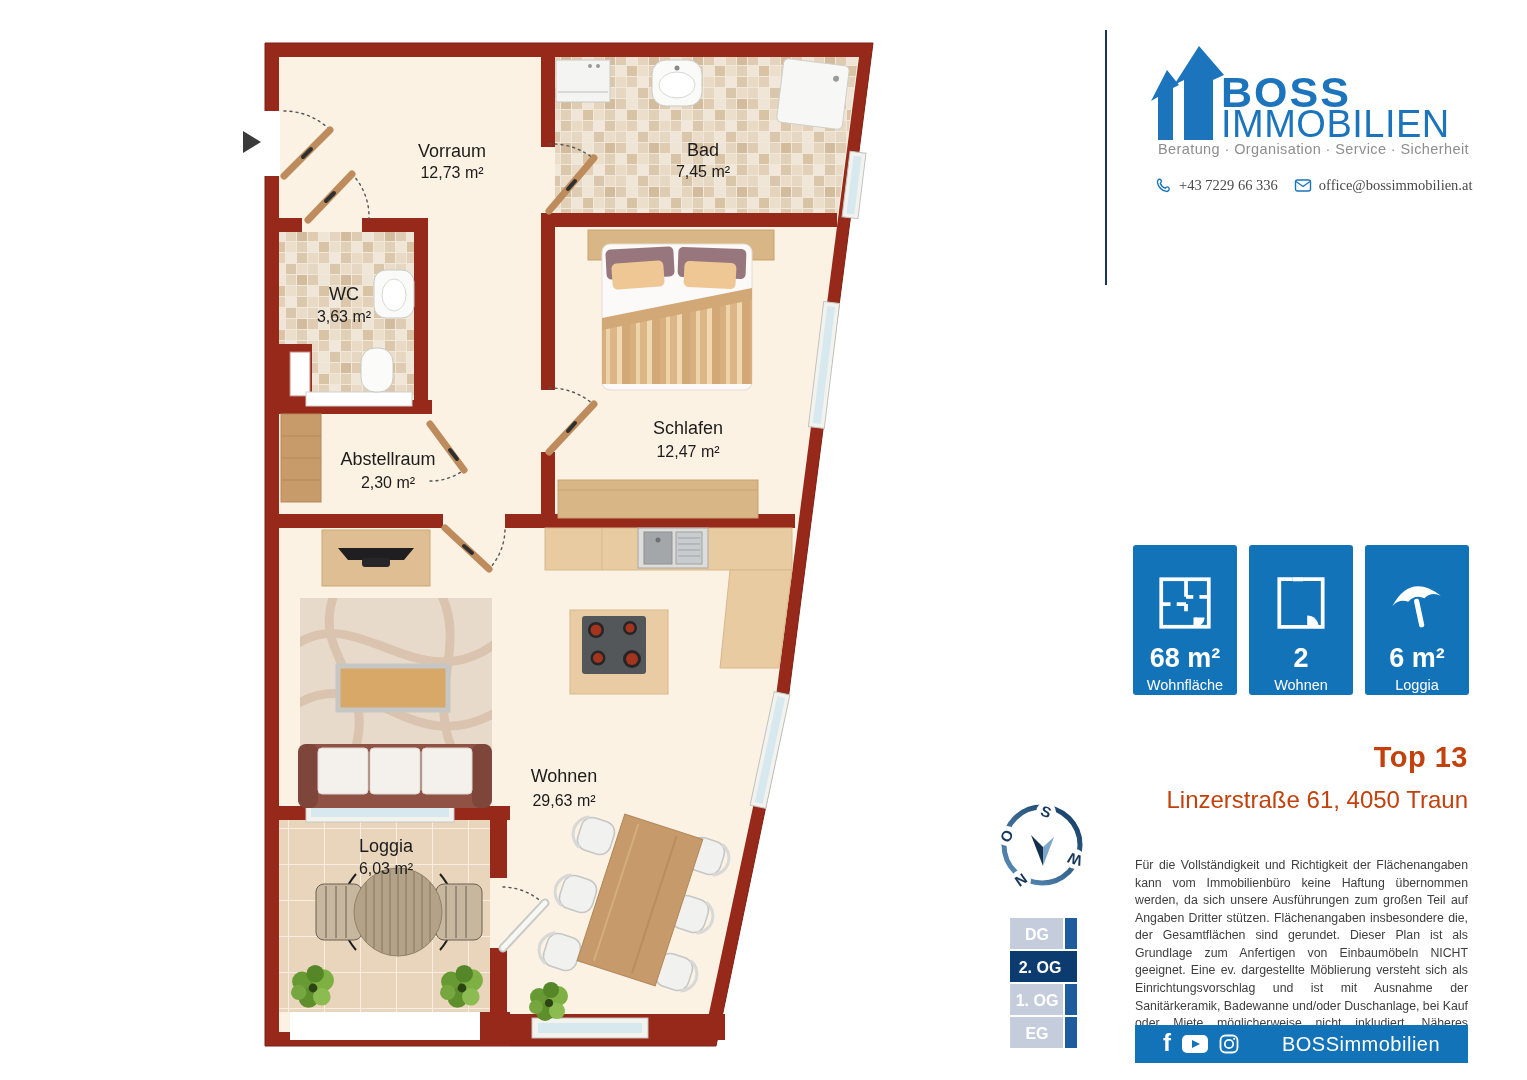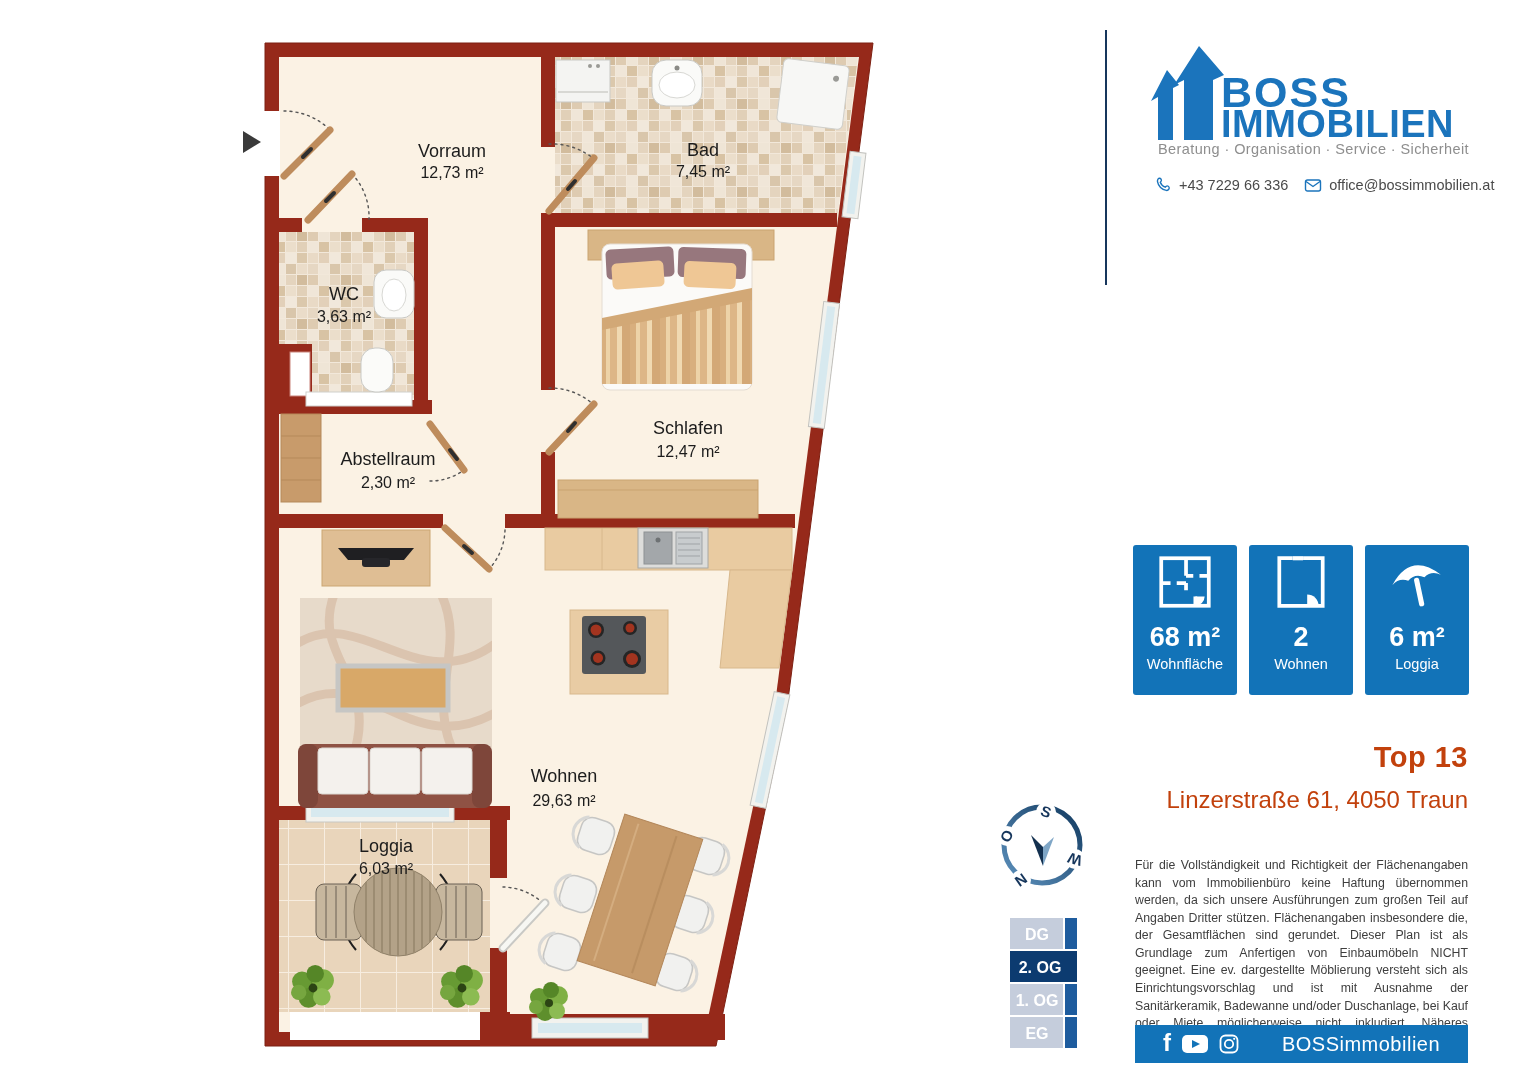--- a/index.html
+++ b/index.html
@@ -3,27 +3,27 @@
 <meta charset="utf-8">
 <style>
   html,body{margin:0;padding:0;background:#fff;}
   body{width:1527px;height:1080px;position:relative;overflow:hidden;
        font-family:"Liberation Sans",sans-serif;}
   .abs{position:absolute;}
   svg text{font-family:"Liberation Sans",sans-serif;}
   .room-name{font-size:18px;fill:#1c1c1c;}
   .room-area{font-size:16px;fill:#1c1c1c;}
   .logo-boss{left:1221px;top:68px;font-size:43px;font-weight:bold;color:#1b74bc;letter-spacing:2px;}
-  .logo-immo{left:1221px;top:103px;font-size:38px;font-weight:bold;color:#1b74bc;letter-spacing:.5px;}
+  .logo-immo{left:1221px;top:103px;font-size:38px;font-weight:normal;color:#1b74bc;letter-spacing:.5px;}
   .tagline{left:1158px;top:141px;width:330px;font-size:14.5px;color:#8e8e8e;letter-spacing:.4px;}
-  .contact{left:1156px;top:177px;display:flex;align-items:center;gap:8px;font-size:14.5px;color:#4a4a4a;}
+  .contact{left:1156px;top:177px;display:flex;align-items:center;gap:8px;font-size:14.5px;color:#4a4a4a;font-family:Liberation Serif, serif;}
   .contact .grp{display:flex;align-items:center;gap:7px;}
   .stats{left:1133px;top:545px;display:flex;gap:12px;}
   .stat-box{width:104px;height:150px;background:#1273b8;border-radius:3px;color:#fff;
-            display:flex;flex-direction:column;align-items:center;padding-top:6px;box-sizing:border-box;}
+            display:flex;flex-direction:column;align-items:center;padding-top:27px;box-sizing:border-box;}
   .stat-val{font-size:27px;font-weight:bold;margin-top:9px;}
   .stat-lab{font-size:14.5px;margin-top:3px;}
   .title-block{left:1130px;top:741px;width:338px;text-align:right;color:#c2410c;}
   .title-main{font-size:29px;font-weight:bold;letter-spacing:.5px;}
   .title-addr{font-size:24px;margin-top:12px;}
   .disclaimer{left:1135px;top:857px;width:333px;font-size:12.3px;line-height:1.43;color:#3e3e3e;
               text-align:justify;}
   .social-bar{left:1135px;top:1025px;width:333px;height:38px;background:#1273b8;display:flex;
               align-items:center;justify-content:center;gap:11px;color:#fff;}
   .social-handle{font-size:20px;letter-spacing:.5px;margin-left:32px;}

